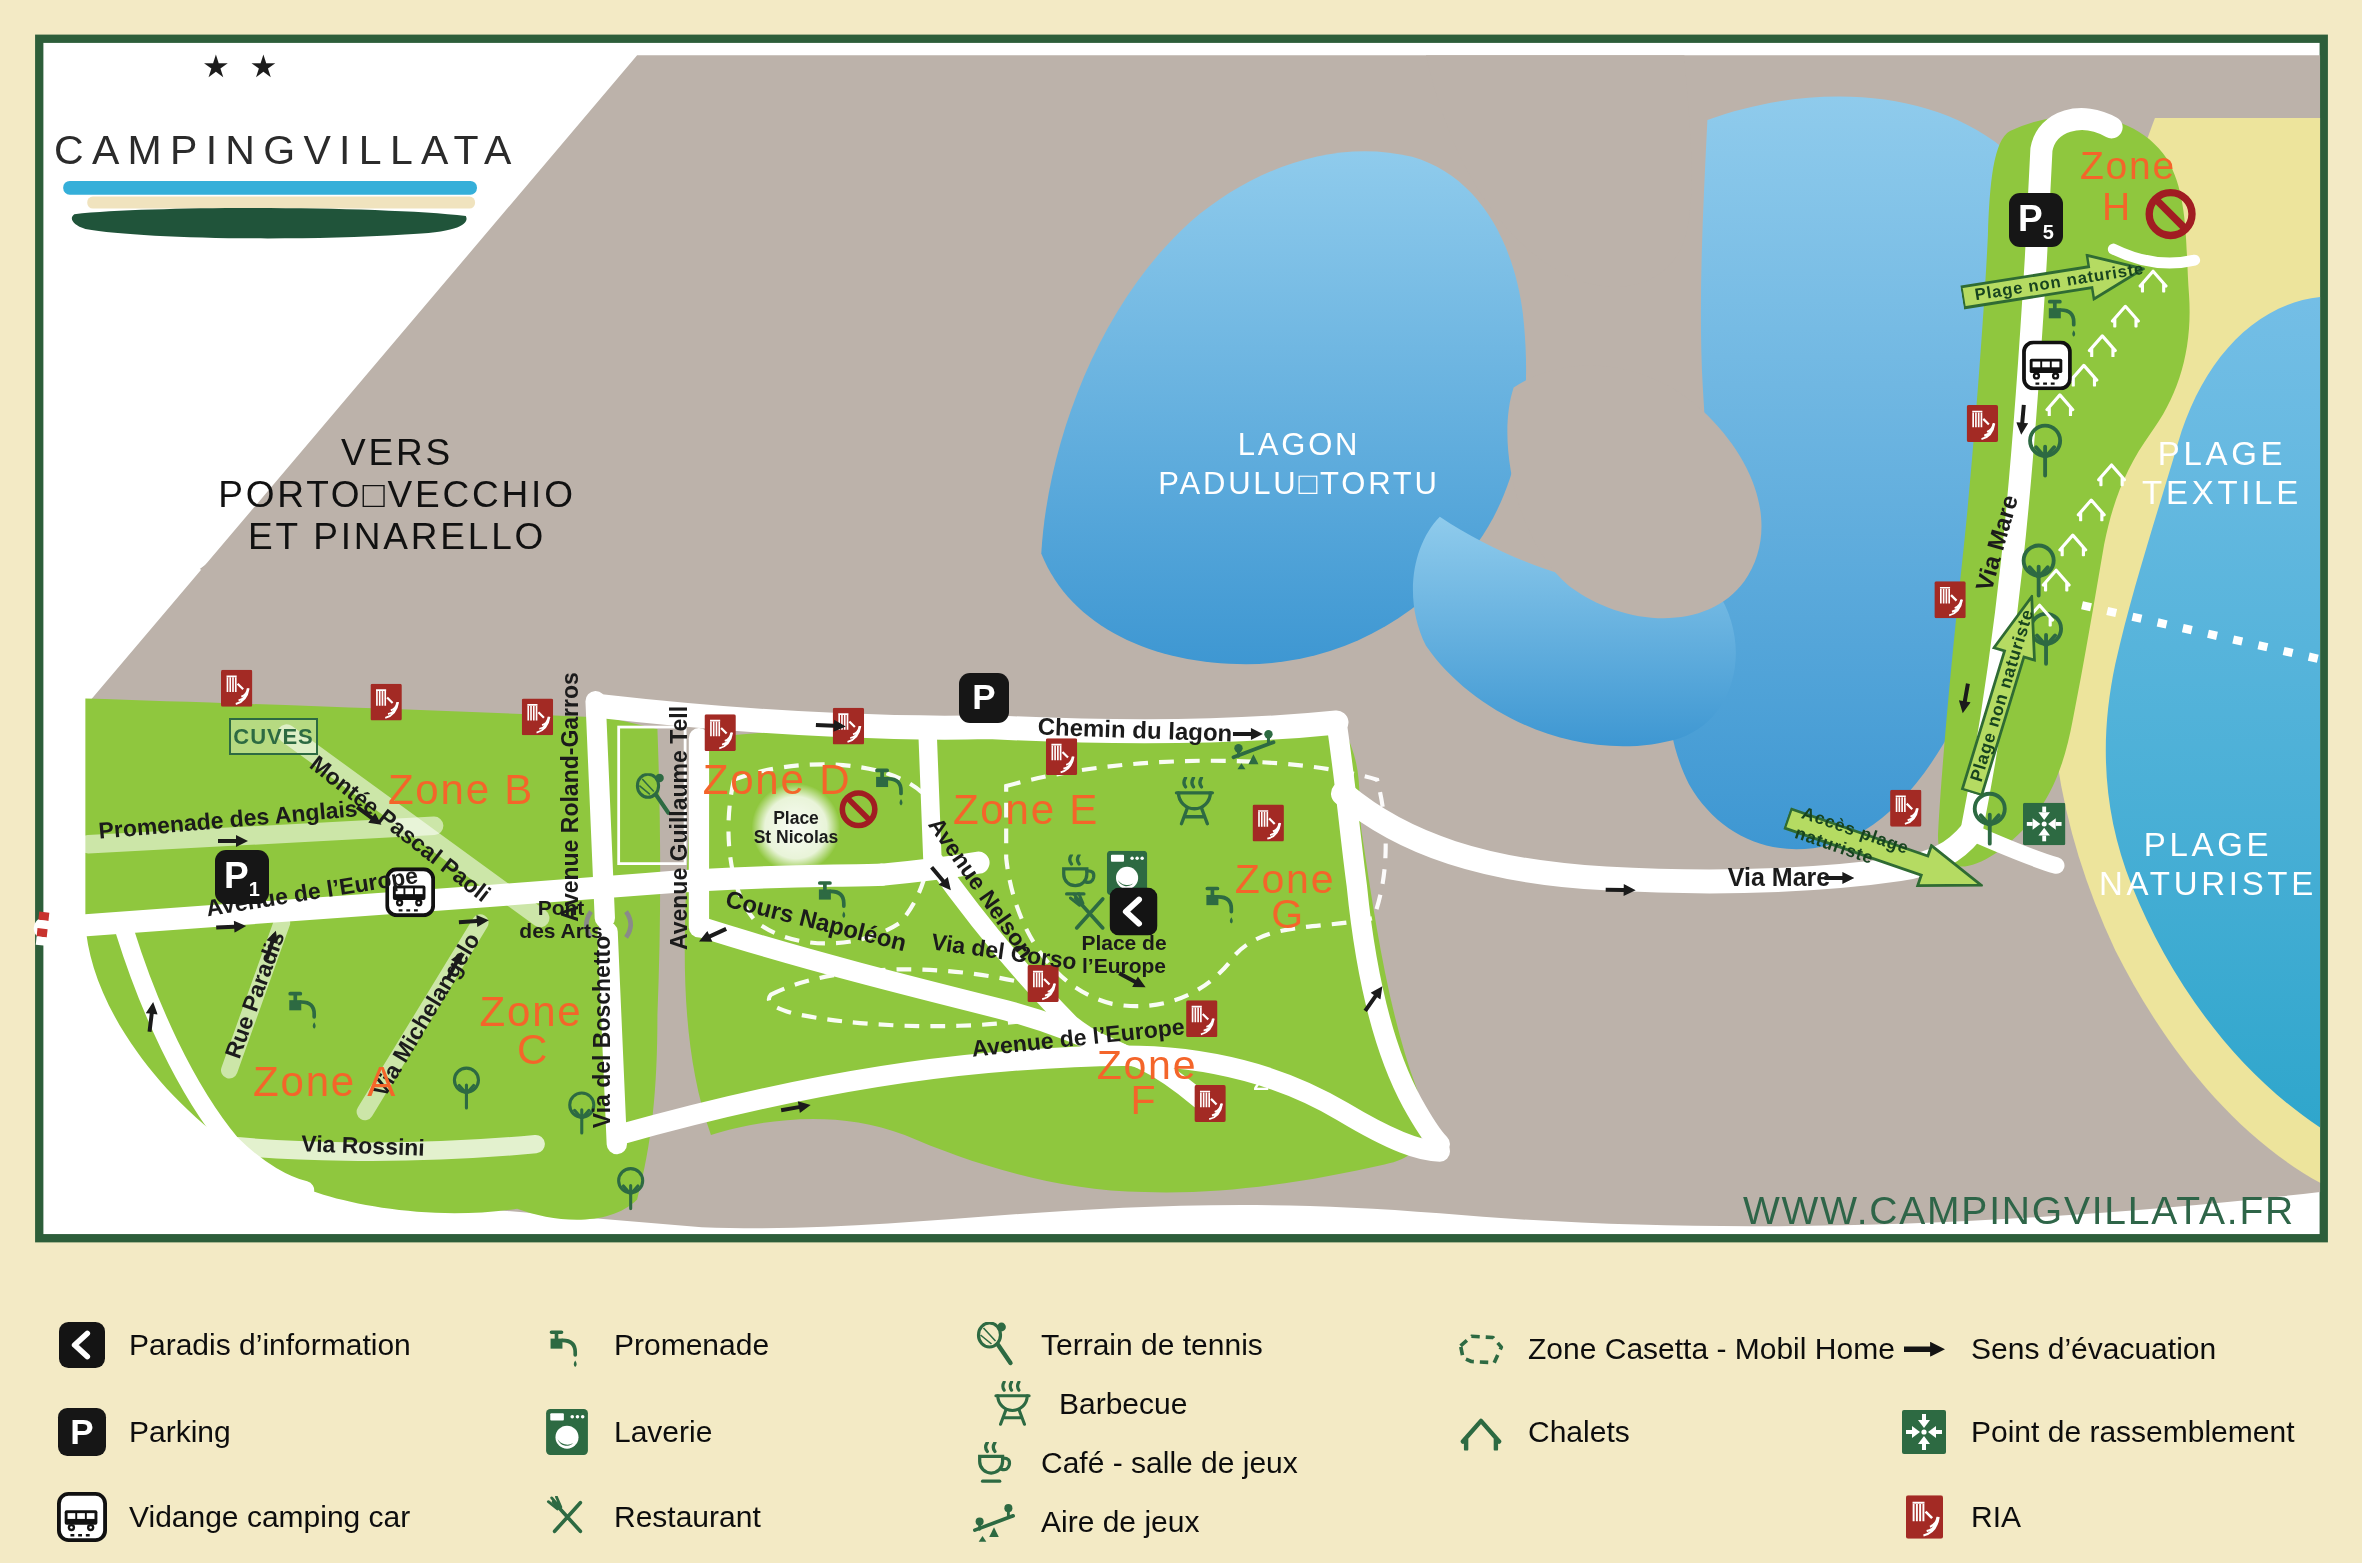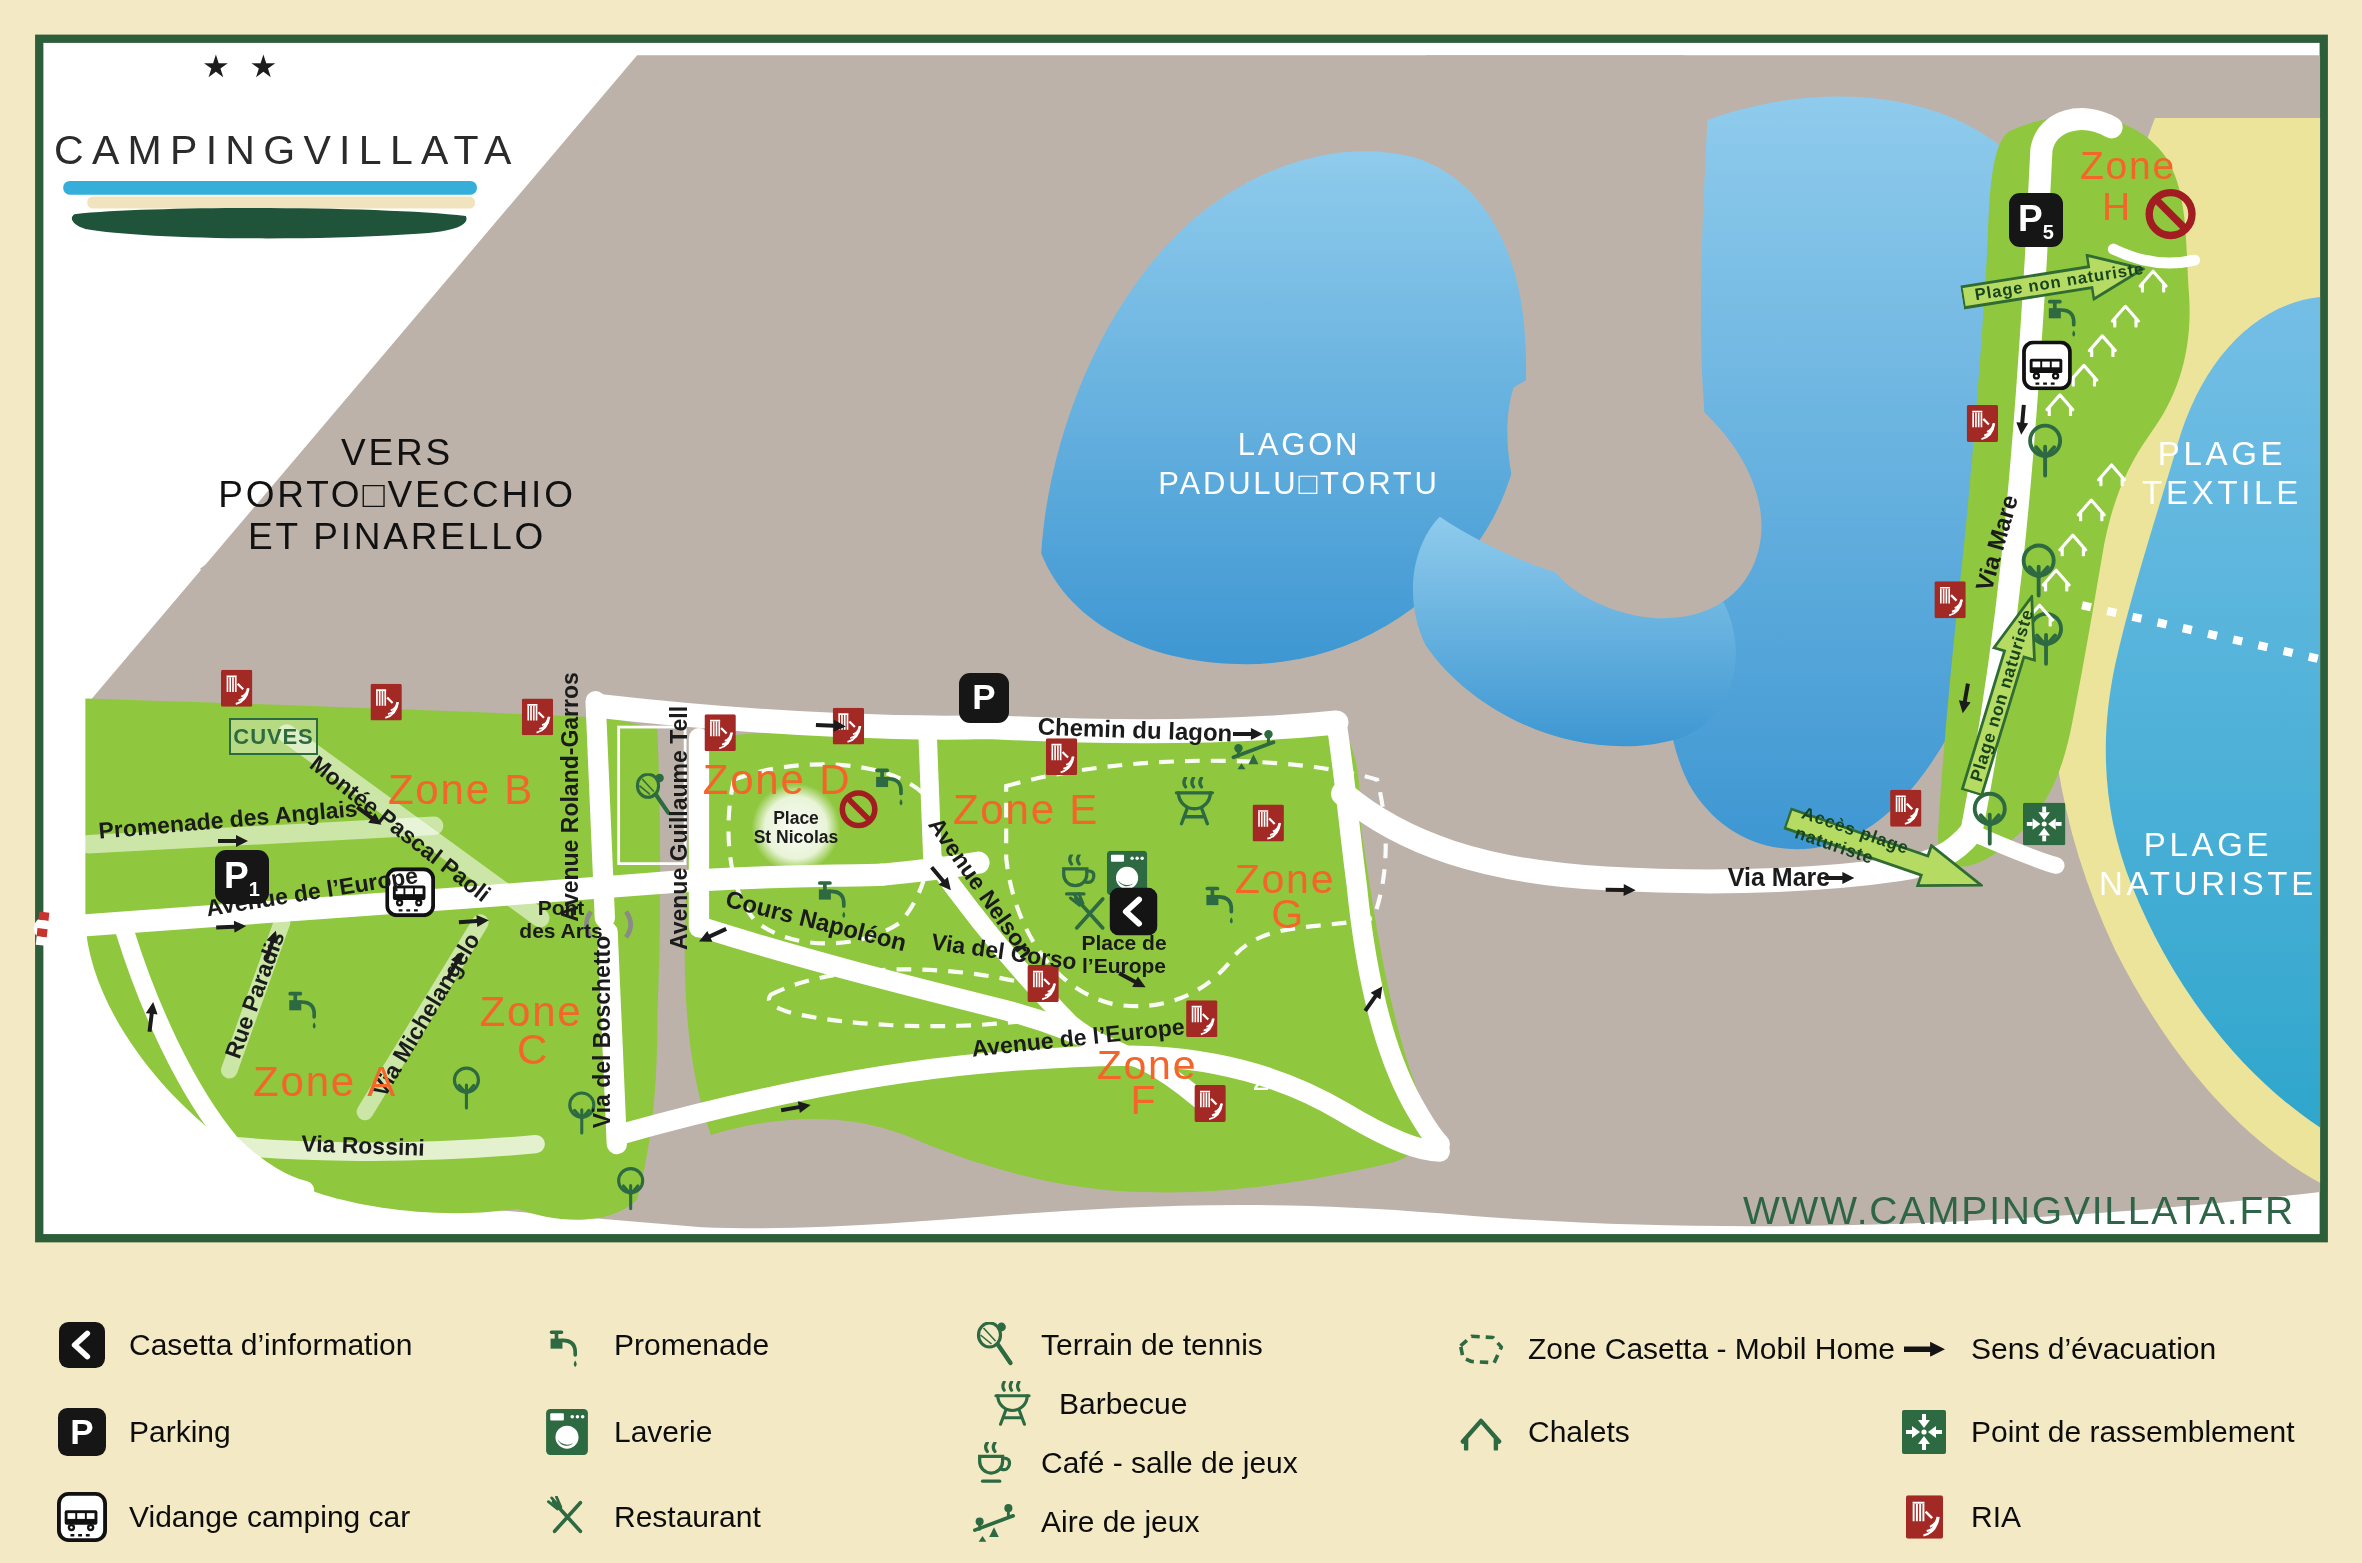--- a/index.html
+++ b/index.html
@@ -426,21 +426,21 @@
 </div>
 
 <div class="website">WWW.CAMPINGVILLATA.FR</div>
 
 <div class="legend-item" style="left:55px;top:1318px;">
   <span class="ic">
         <svg width="46" height="46" viewBox="0 0 44 44">
           <use href="#s-info"></use>
         </svg>
       </span>
-  <span class="lb">Casetta d’information</span>
+  <span class="lb">Paradis d’information</span>
 </div>
 <div class="legend-item" style="left:55px;top:1405px;">
   <span class="ic">
         <span class="lg-pk">P</span>
       </span>
   <span class="lb">Parking</span>
 </div>
 <div class="legend-item" style="left:55px;top:1490px;">
   <span class="ic">
         <svg width="50" height="50" viewBox="0 0 52 52">

